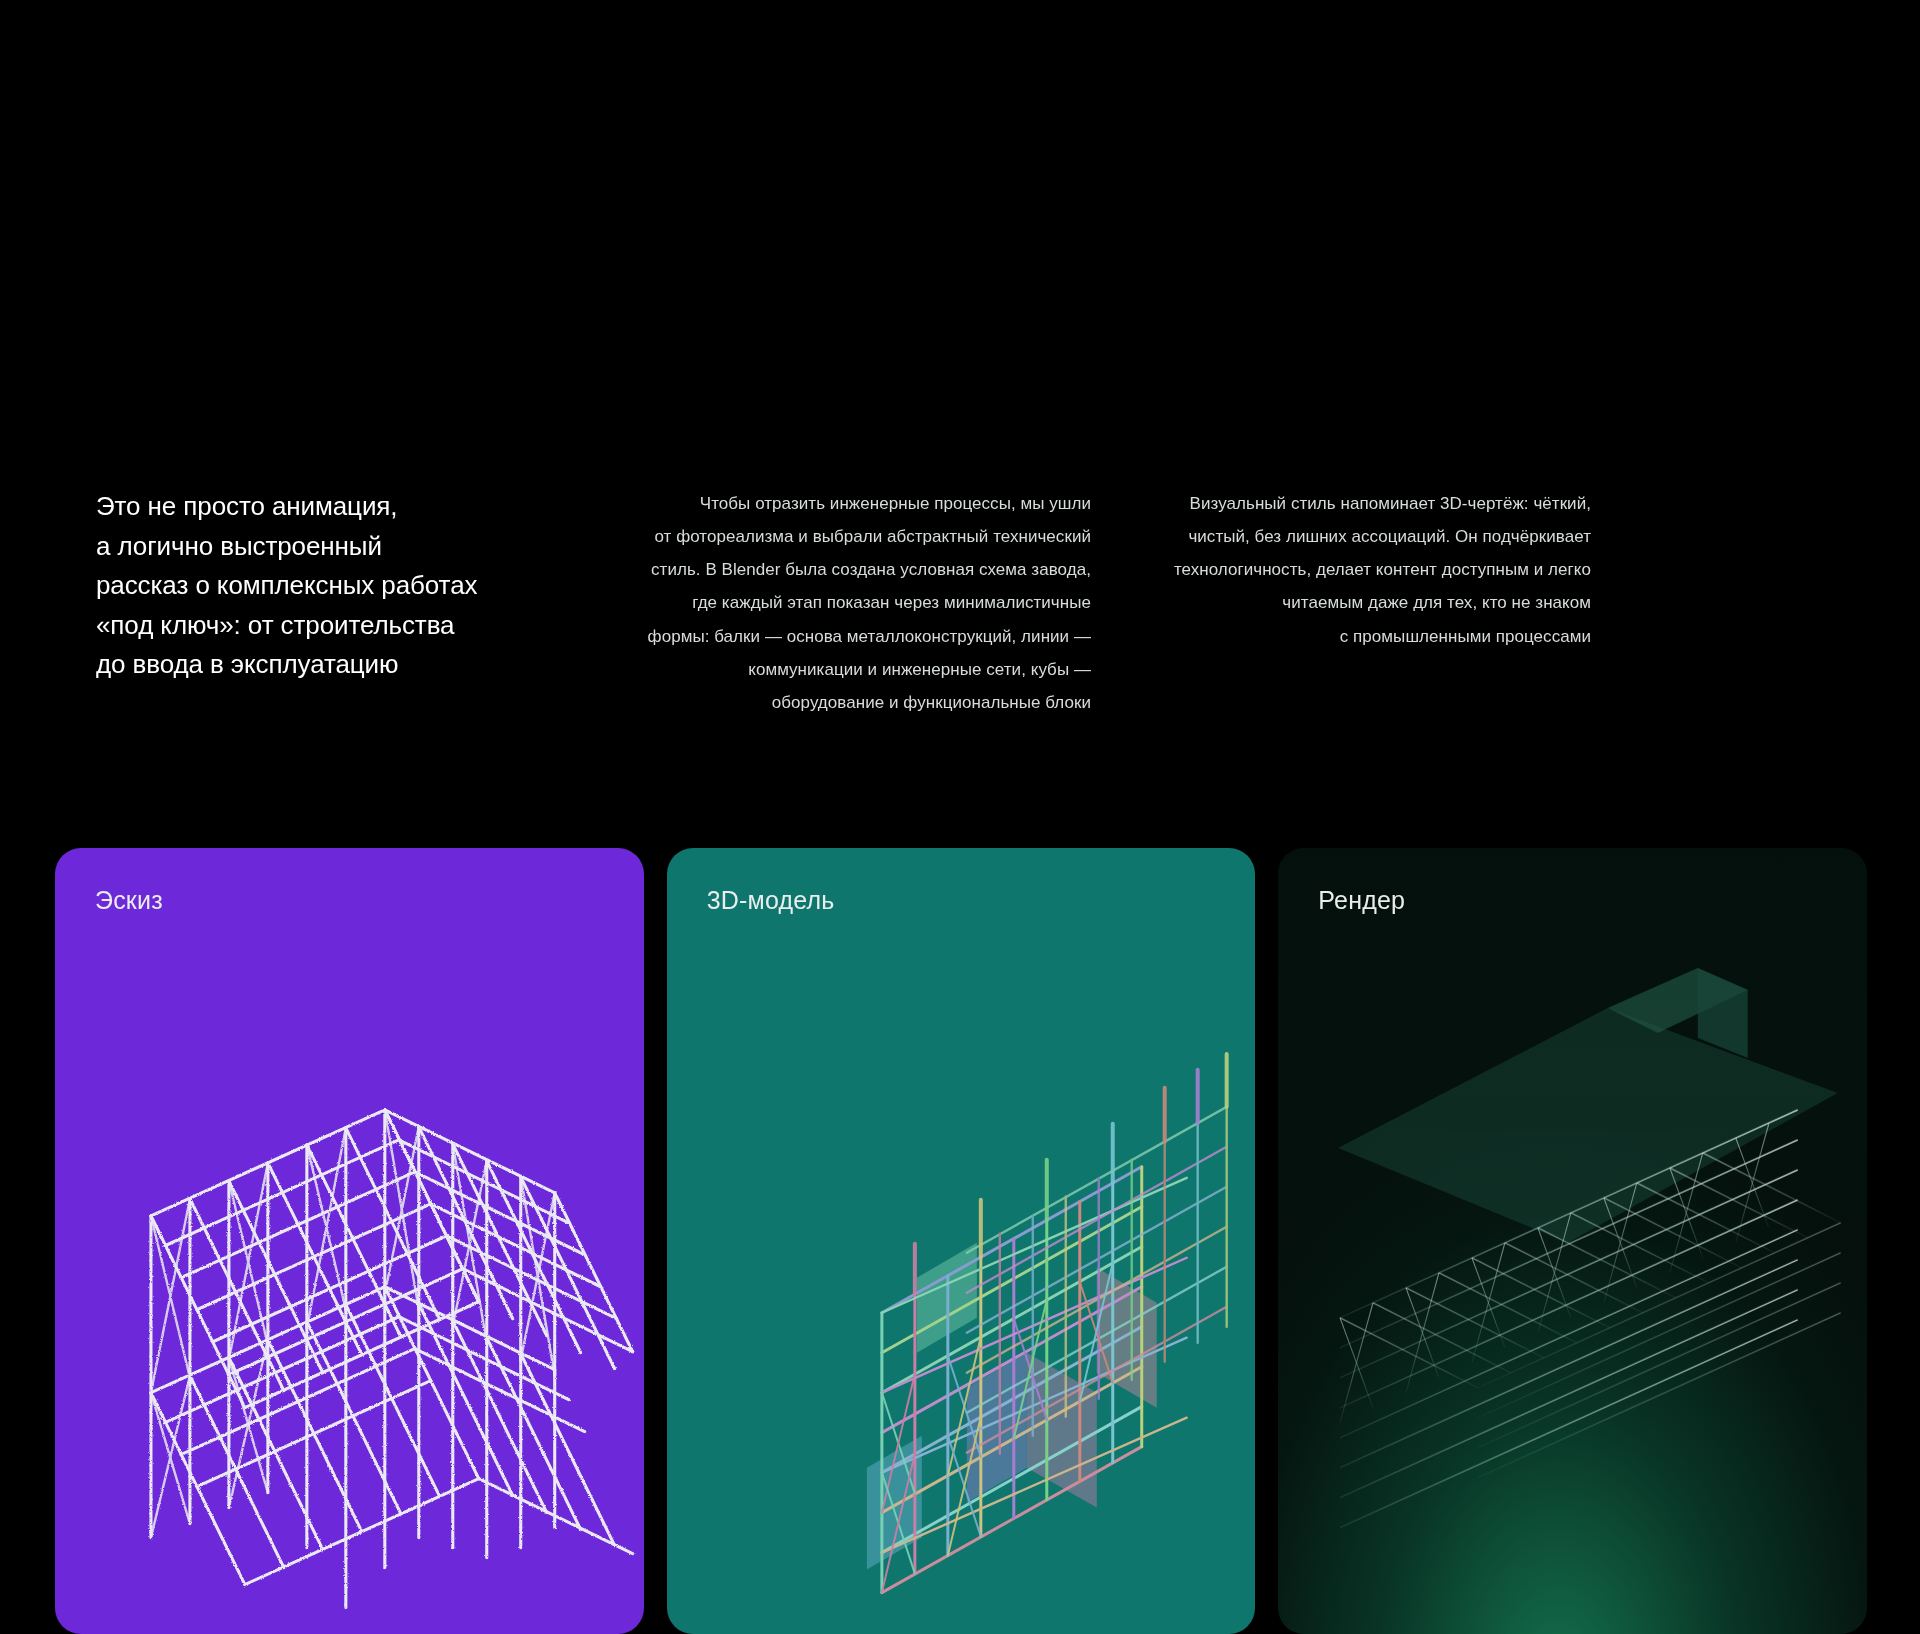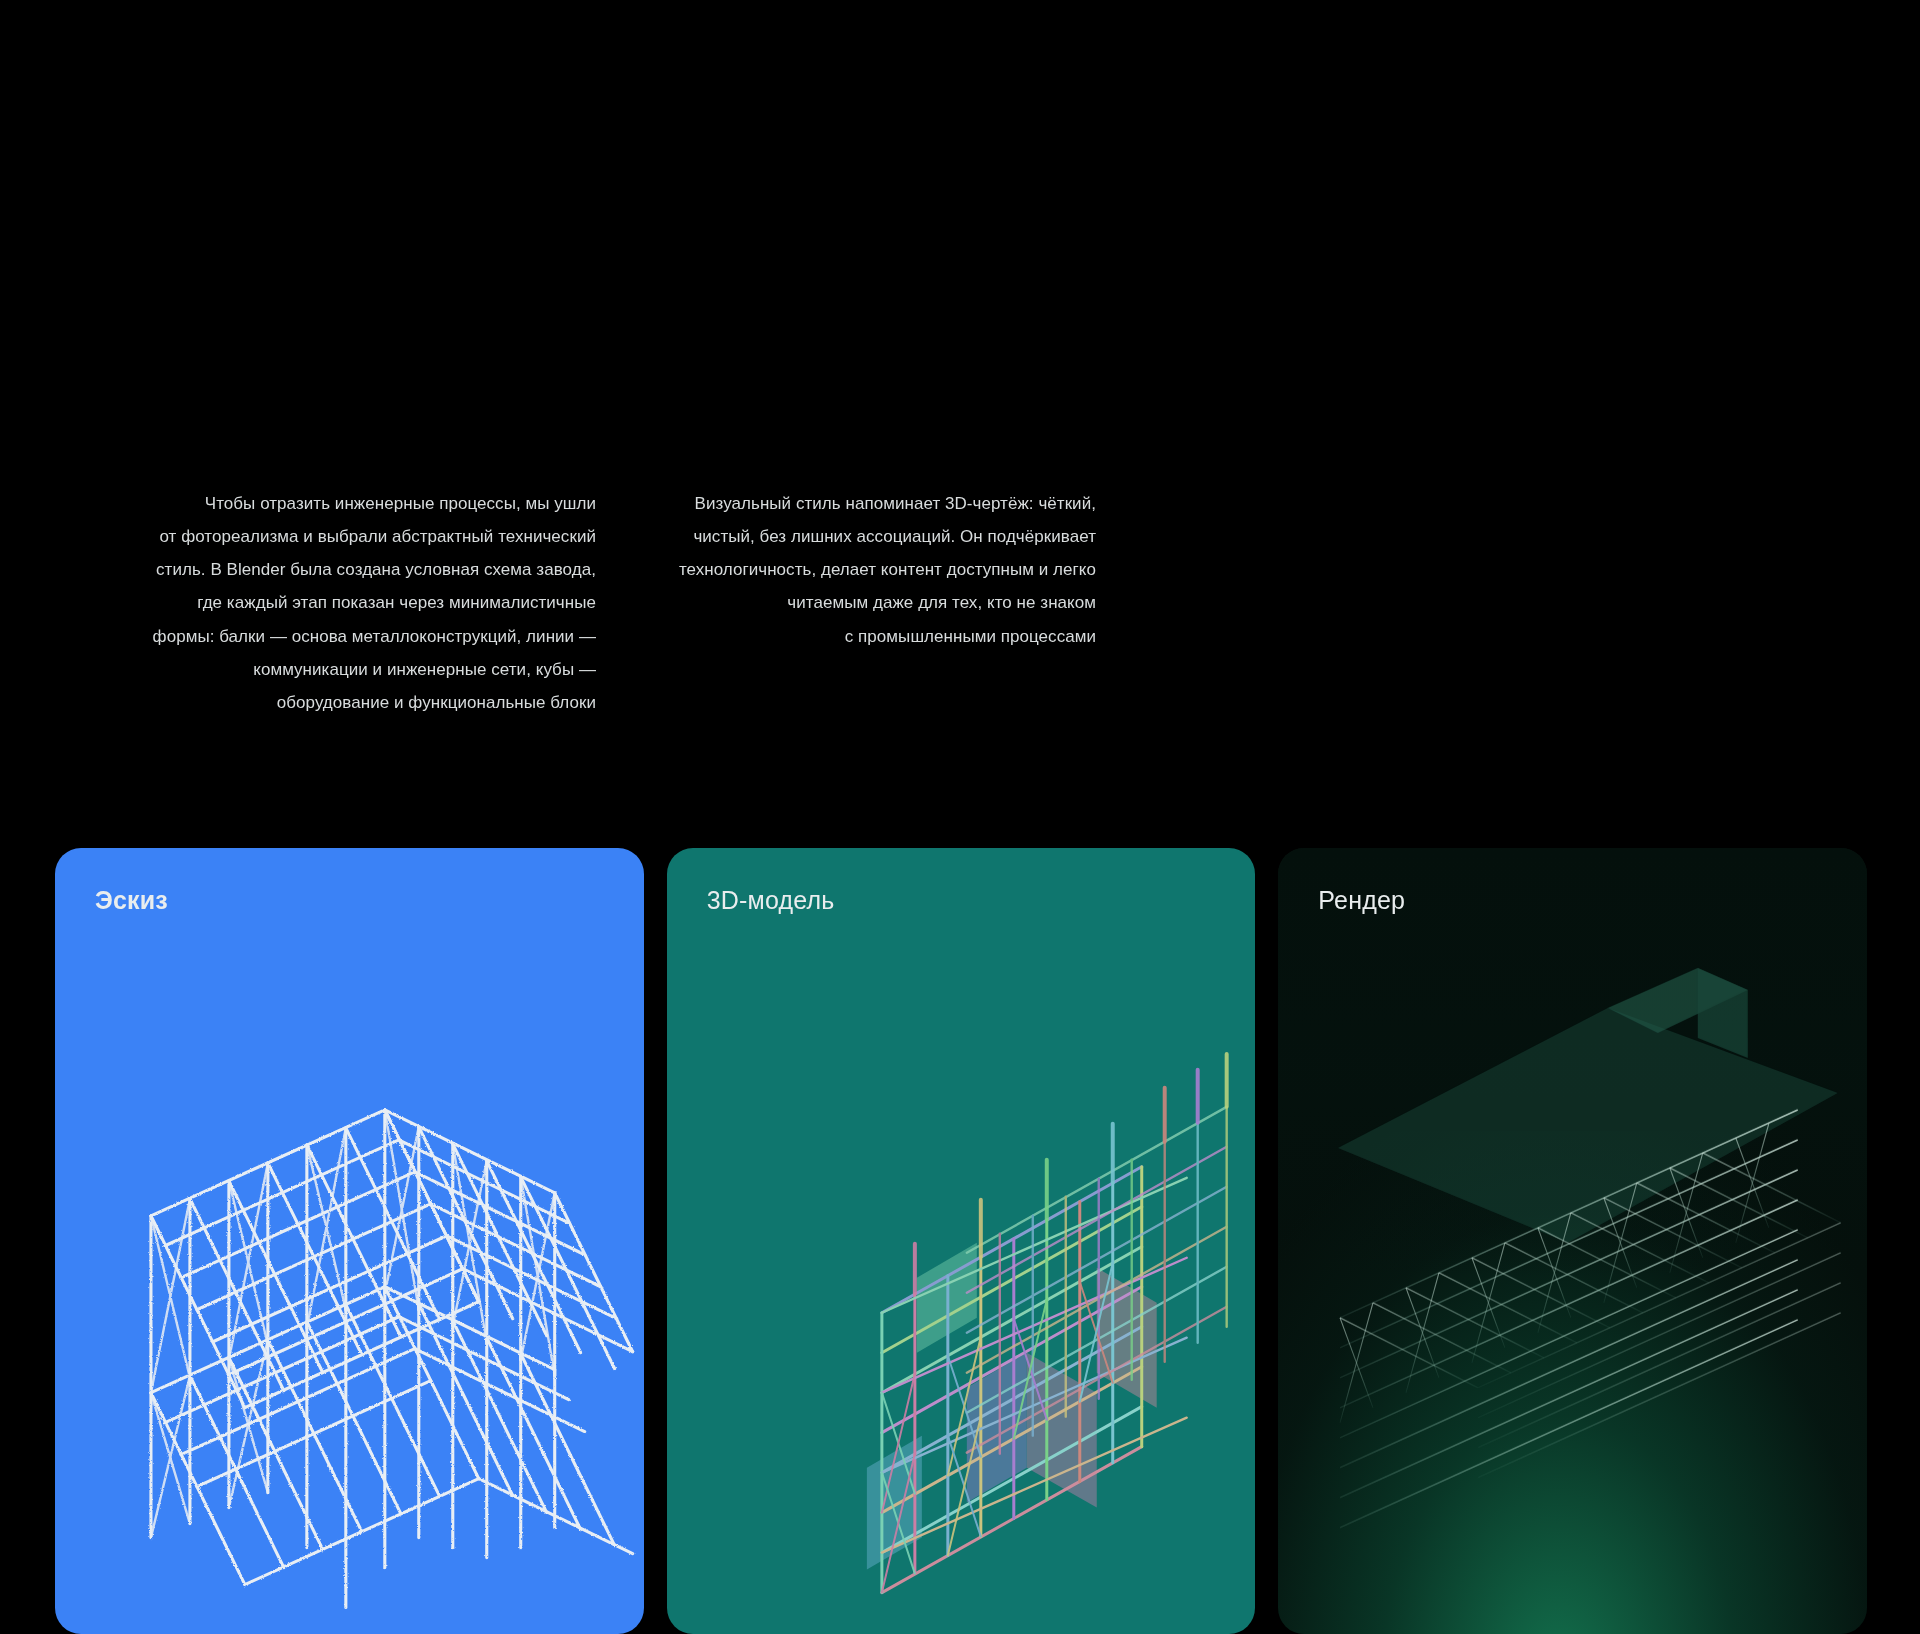--- a/index.html
+++ b/index.html
@@ -90,21 +90,21 @@
   .card-title {
     position: absolute;
     left: 40px;
     top: 38px;
     font-size: 25px;
     color: #e9edee;
     z-index: 5;
     letter-spacing: 0.2px;
   }
 
-  .card-sketch { background: #3b82f6; font-weight: bold; }
+  .card-sketch { background: #6d28d9; }
   .card-model  { background: #0f766e; }
   .card-render { background: #05100c; }
 
   .card-art {
     position: absolute;
     inset: 0;
     z-index: 2;
   }
 
   
@@ -126,20 +126,27 @@
     pointer-events: none;
   }
 </style>
 </head>
 <body>
 
 <div class="page">
 
 
   <div class="cols">
+    <div class="col col-1">
+      <div class="col-text">Это не просто анимация,
+а логично выстроенный
+рассказ о комплексных работах
+«под ключ»: от строительства
+до ввода в эксплуатацию</div>
+    </div>
     <div class="col col-2">
       <div class="col-text">Чтобы отразить инженерные процессы, мы ушли
 от фотореализма и выбрали абстрактный технический
 стиль. В Blender была создана условная схема завода,
 где каждый этап показан через минималистичные
 формы: балки — основа металлоконструкций, линии —
 коммуникации и инженерные сети, кубы —
 оборудование и функциональные блоки</div>
     </div>
     <div class="col col-3">

